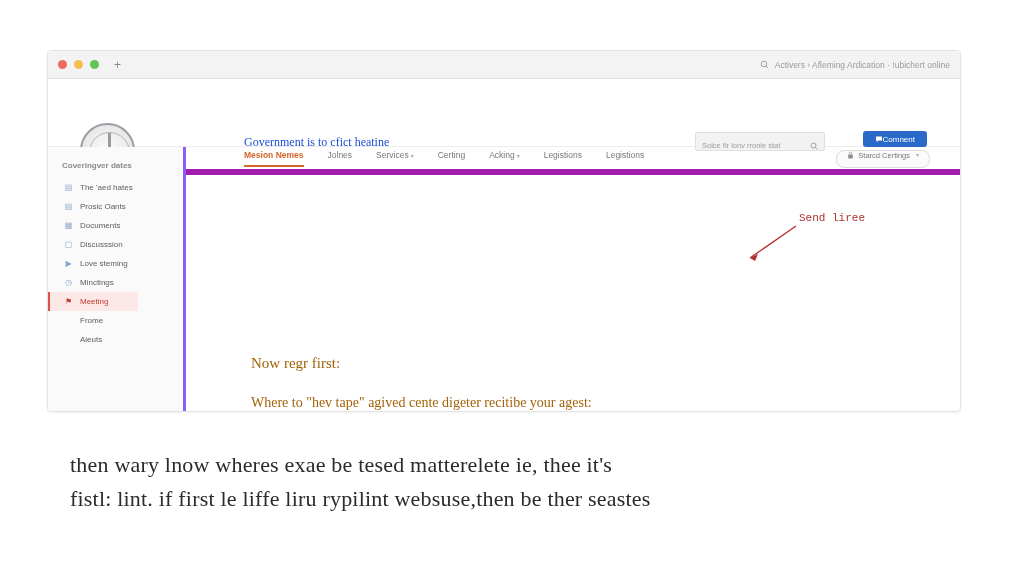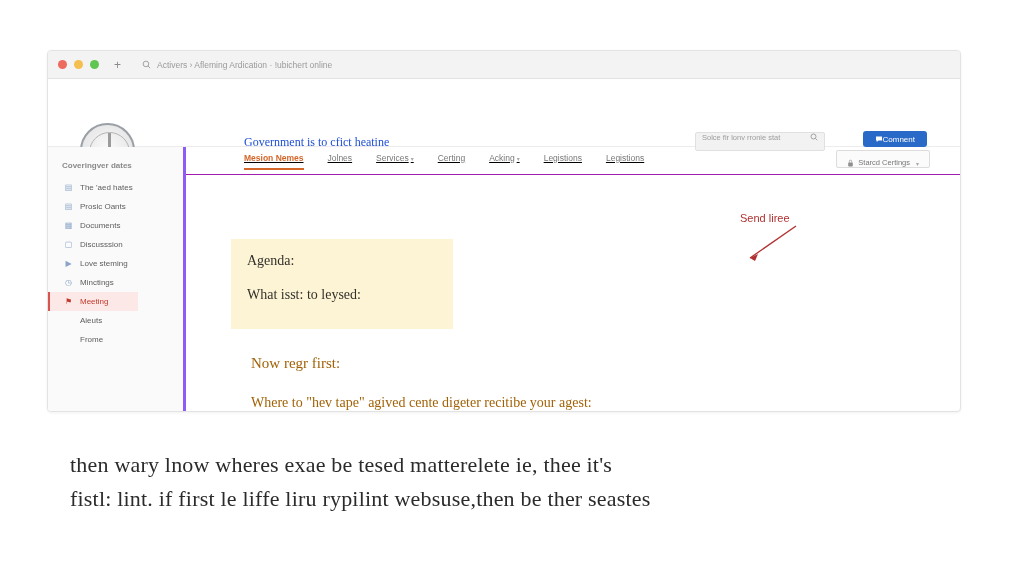--- a/index.html
+++ b/index.html
@@ -52,20 +52,21 @@
     line-height: 1;
   }
   .omnibox {
     margin-left: 14px;
     flex: 1;
     display: flex;
     align-items: center;
     gap: 6px;
     font-size: 8.5px;
     color: #9a9a9a;
+    justify-content: flex-end;
   }
   .omni-glass {
     width: 9px; height: 9px;
     display: inline-block;
   }
 
   
   .site-header {
     position: relative;
     height: 68px;
@@ -118,21 +119,21 @@
   .search-box {
     position: absolute;
     right: 135px;
     top: 53px;
     width: 130px;
     height: 19px;
     background: #f2f2f2;
     border: 1px solid #e0e0e0;
     border-radius: 2px;
     display: flex;
-    align-items: flex-start;
+    align-items: flex-end;
     padding: 0 6px;
     font-size: 7.5px;
     color: #9d9d9d;
     justify-content: space-between;
   }
   .btn-primary {
     position: absolute;
     right: 33px;
     top: 52px;
     height: 16px;
@@ -147,26 +148,25 @@
     gap: 0;
     cursor: pointer;
   }
 
   
   .nav {
     position: absolute;
     left: 0; top: 68px;
     width: 100%;
     height: 28px;
-    border-bottom: 1px solid #a21caf;
+    border-bottom: 6px solid #a21caf;
     display: flex;
     align-items: center;
     padding-left: 196px;
     gap: 24px;
-    text-decoration: underline;
   }
   .nav-item {
     font-size: 8.5px;
     color: #777;
     position: relative;
     cursor: pointer;
     padding-bottom: 6px;
     white-space: nowrap;
   }
   .nav-item.active {
@@ -181,26 +181,26 @@
     background: #d4662a;
   }
   .nav-caret { font-size: 6px; margin-left: 2px; color: #aaa; }
   .nav-right-btn {
     position: absolute;
     right: 30px;
     top: 3px;
     height: 18px;
     padding: 0 10px;
     border: 1px solid #dcdcdc;
-    border-radius: 2px;
+    border-radius: 8px;
     background: #fbfbfb;
     font-size: 7.5px;
     color: #777;
     display: flex;
-    align-items: flex-end;
+    align-items: flex-start;
     gap: 4px;
     cursor: pointer;
   }
 
   
   .sidebar {
     position: absolute;
     left: 0; top: 96px;
     width: 138px;
     bottom: 0;
@@ -286,25 +286,25 @@
   .bullets li { margin-bottom: 6px; }
   .bullets li::marker { color: #b03030; }
   .bullets a {
     color: #b03030;
     text-decoration: underline;
   }
 
   
   .annotation-label {
     position: absolute;
-    left: 740px;
+    left: 799px;
     top: 212px;
     font-size: 11px;
     color: #b03030;
-    font-family: Liberation Sans, sans-serif;
+    font-family: Liberation Mono, monospace;
   }
   .annotation-arrow {
     position: absolute;
     left: 740px;
     top: 222px;
     width: 60px;
     height: 42px;
     pointer-events: none;
   }
 
@@ -423,33 +423,29 @@
       </div>
       <div class="side-item">
         <span class="ico">◷</span>
         <span>Minctings</span>
       </div>
       <div class="side-item active">
         <span class="ico" style="color:#c0392b">⚑</span>
         <span>Meeting</span>
       </div>
       <div class="side-item plain">
+        <span>Frome</span>
+      </div>
+      <div class="side-item plain">
         <span>Aieuts</span>
       </div>
-      <div class="side-item plain">
-        <span>Frome</span>
-      </div>
     </div>
 
     <div class="content">
 
-      <div class="callout">
-        <p>Agenda:</p>
-        <p>What isst: to leysed:</p>
-      </div>
 
 
       <div class="h-line h-now">Now regr first:</div>
       <div class="h-line h-where">Where to "hev tape" agived cente digeter recitibe your agest:</div>
 
     </div>
   </div>
 
   <div class="annotation-label">Send liree</div>
   <svg class="annotation-arrow" viewBox="0 0 60 42">

